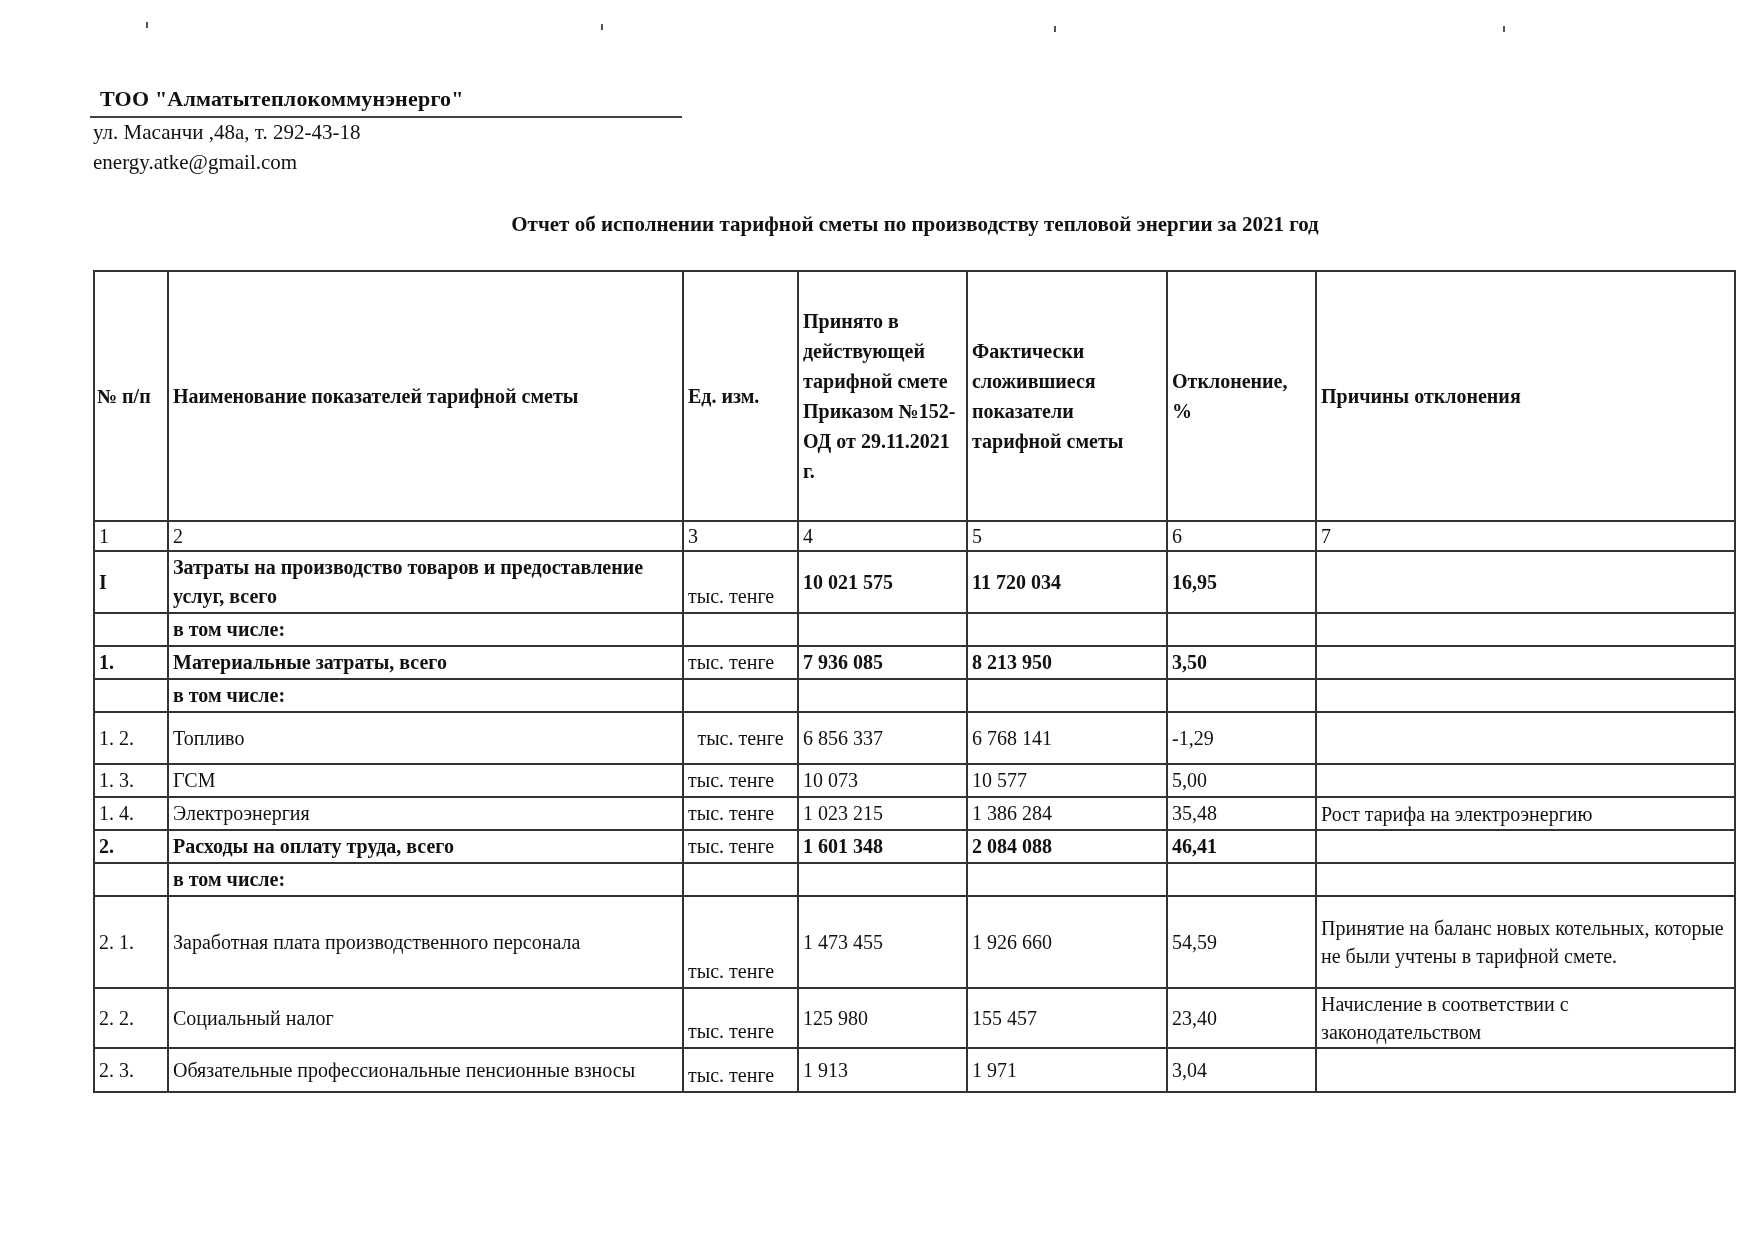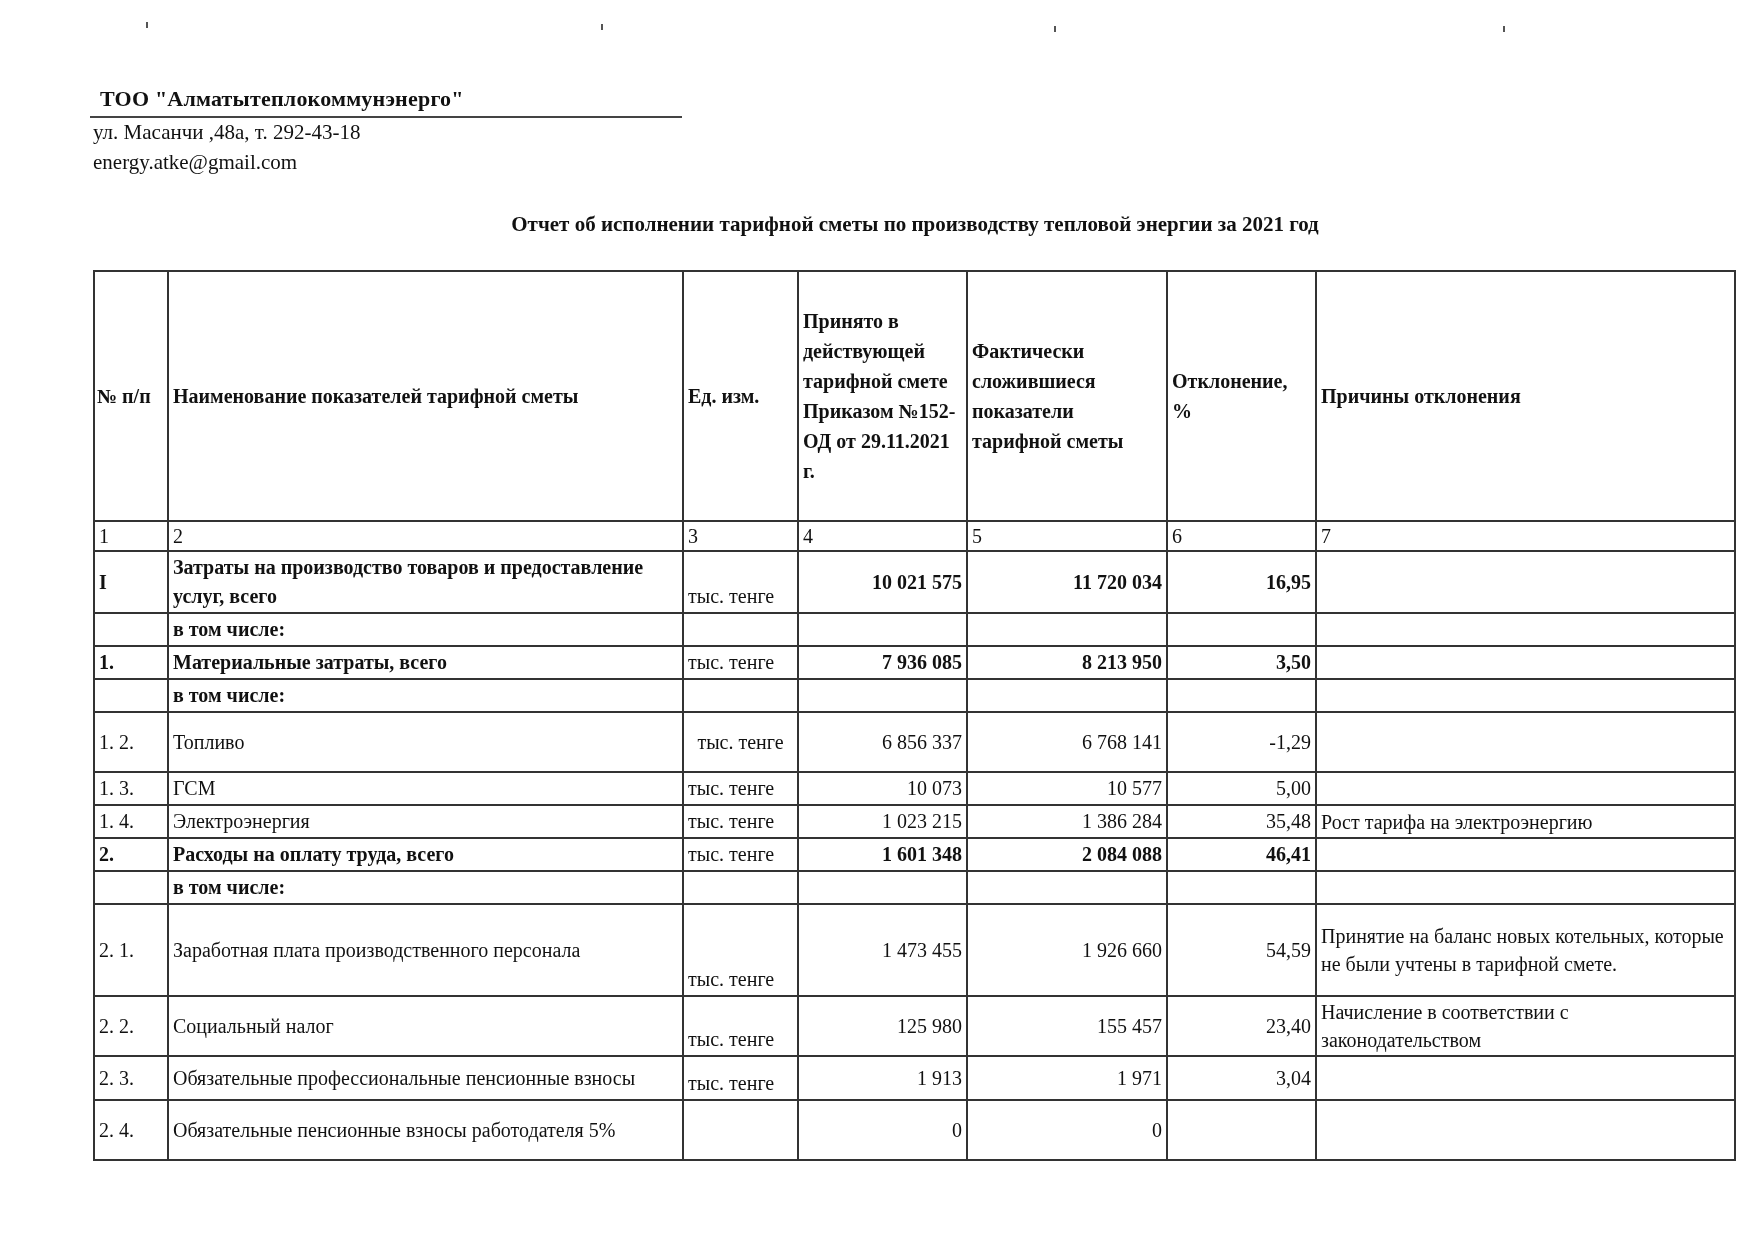--- a/index.html
+++ b/index.html
@@ -8,21 +8,21 @@
   .scan-mark { position: absolute; width: 2px; height: 6px; background: #555; }
   .org { position: absolute; left: 100px; top: 86px; font-size: 22px; font-weight: bold; letter-spacing: 0.2px; }
   .org-rule { position: absolute; left: 90px; top: 116px; width: 592px; height: 2px; background: #444; }
   .addr { position: absolute; left: 93px; top: 120px; font-size: 21px; font-family: Liberation Serif, serif; }
   .email { position: absolute; left: 93px; top: 150px; font-size: 21px; }
   .title { position: absolute; left: 0; top: 212px; width: 1830px; text-align: center; font-size: 21px; font-weight: bold; }
   table.report { position: absolute; left: 93px; top: 270px; border-collapse: collapse; table-layout: fixed; width: 1641px; }
   table.report td { border: 2px solid #333; padding: 1px 4px; font-size: 20px; line-height: 29px; vertical-align: middle; overflow: hidden; }
   table.report thead td { font-weight: bold; text-align: left; line-height: 30px; }
   .c-num { text-align: left; }
-  .r { text-align: right; }
+  .r { }
   .b { font-weight: bold; }
   .unit-bottom { vertical-align: bottom !important; white-space: nowrap; }
   .unit { white-space: nowrap; }
   .unit-wrap { text-align: center; line-height: 28px !important; }
   .reason { line-height: 28px !important; }
 </style>
 </head>
 <body>
 
 <div class="scan-mark" style="left:146px;top:22px;"></div>
@@ -98,21 +98,21 @@
     </tr>
     <tr style="height:30px" class="b">
       <td class="c-num"></td>
       <td>в том числе:</td>
       <td></td>
       <td class="r"></td>
       <td class="r"></td>
       <td class="r"></td>
       <td></td>
     </tr>
-    <tr style="height:60px">
+    <tr style="height:52px">
       <td class="c-num">1. 2.</td>
       <td>Топливо</td>
       <td class="unit-wrap">тыс. тенге</td>
       <td class="r">6 856 337</td>
       <td class="r">6 768 141</td>
       <td class="r">-1,29</td>
       <td></td>
     </tr>
     <tr style="height:31px">
       <td class="c-num">1. 3.</td>
@@ -170,23 +170,14 @@
     </tr>
     <tr style="height:44px">
       <td class="c-num">2. 3.</td>
       <td>Обязательные профессиональные пенсионные взносы</td>
       <td class="unit-bottom">тыс. тенге</td>
       <td class="r">1 913</td>
       <td class="r">1 971</td>
       <td class="r">3,04</td>
       <td></td>
     </tr>
-    <tr style="height:60px">
-      <td class="c-num">2. 4.</td>
-      <td>Обязательные пенсионные взносы работодателя 5%</td>
-      <td></td>
-      <td class="r">0</td>
-      <td class="r">0</td>
-      <td class="r"></td>
-      <td></td>
-    </tr>
   </tbody>
 </table>
 
 </body></html>

